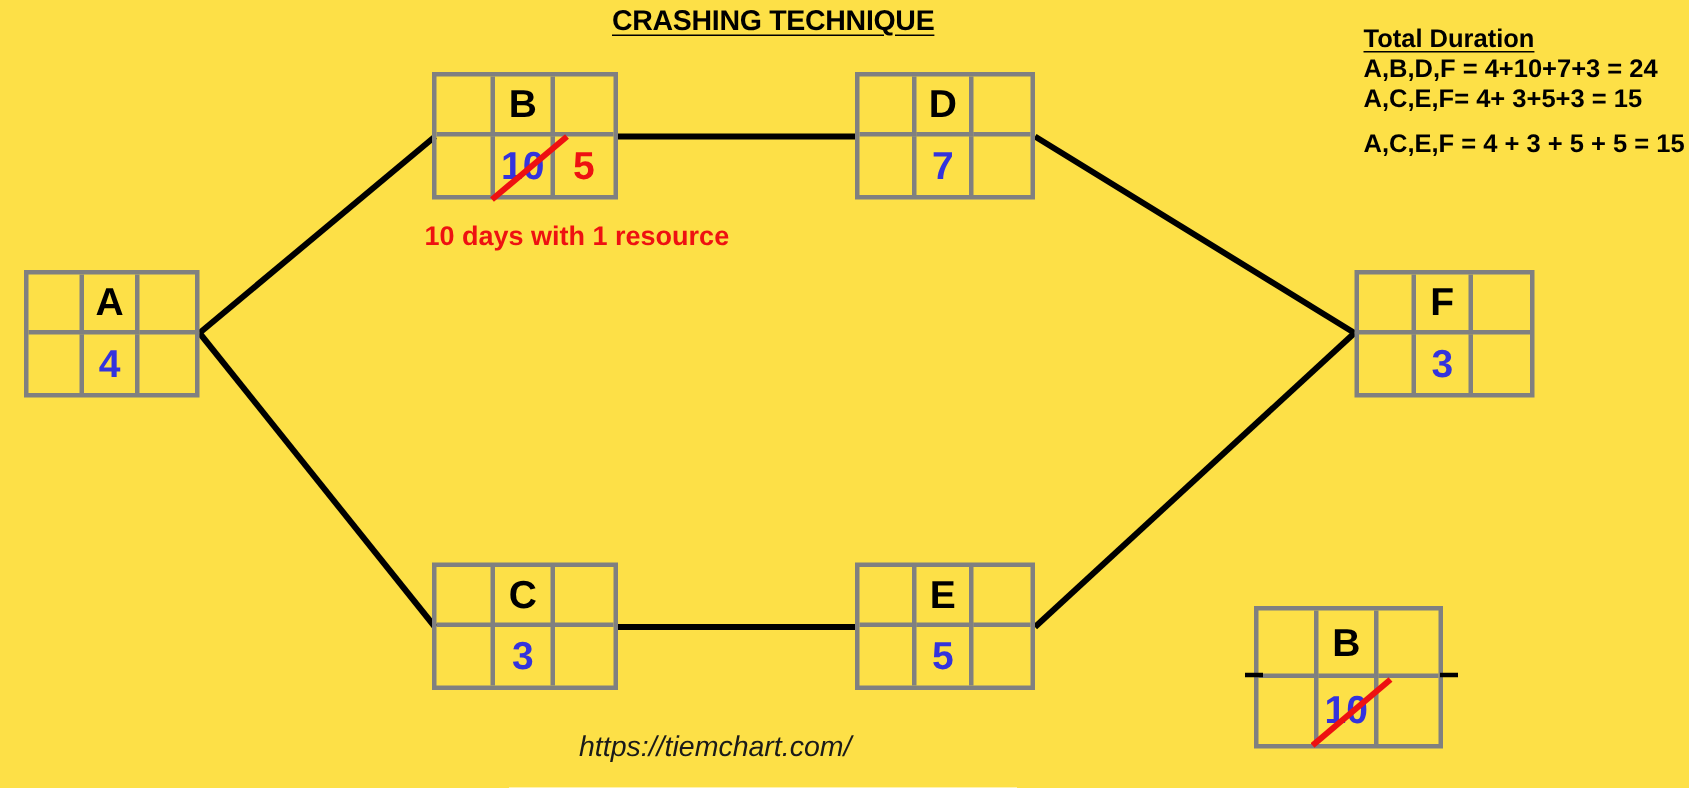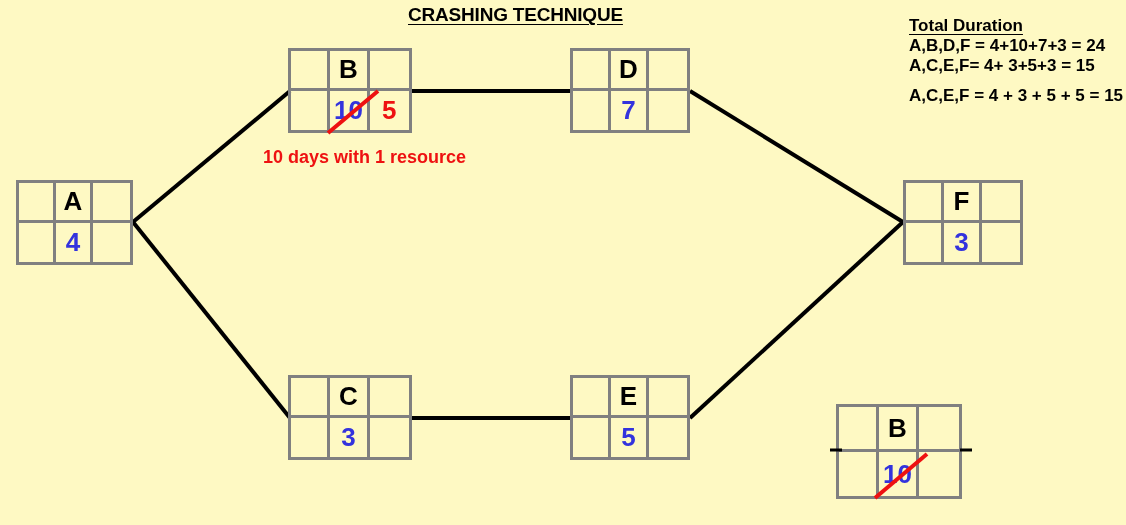--- a/index.html
+++ b/index.html
@@ -4,21 +4,21 @@
 <style>
   html, body {
     margin: 0;
     padding: 0;
     background: #ffffff;
   }
   #canvas {
     position: relative;
     width: 1126px;
     height: 525px;
-    background: #fef9c3;
+    background: #fde047;
     overflow: hidden;
     font-family: "Liberation Sans", sans-serif;
   }
   #edges {
     position: absolute;
     left: 0;
     top: 0;
     width: 1126px;
     height: 525px;
     pointer-events: none;
@@ -258,27 +258,28 @@
       </span>
     </div>
     <div class="cell c3 r2"></div>
   </div>
 
   <svg style="position:absolute; left:826px; top:446px; width:150px; height:8px;" viewBox="0 0 150 8">
     <line x1="4" y1="4" x2="16" y2="4" stroke="#000000" stroke-width="3"></line>
     <line x1="134" y1="4" x2="146" y2="4" stroke="#000000" stroke-width="3"></line>
   </svg>
 
-  <div class="note red" style="left:263px; top:147px;">10 days with 1 resource</div>
+  <div class="note red" style="left:283px; top:147px;">10 days with 1 resource</div>
 
 
   <div class="summary" style="left:893px; top:16px; width:233px;">
     <div>
       <span class="head">Total Duration</span>
     </div>
     <div class="line">A,B,D,F = 4+10+7+3 = 24</div>
     <div class="line">A,C,E,F=  4+  3+5+3 = 15</div>
     <div class="block-gap"></div>
     <div class="line">A,C,E,F = 4 + 3 + 5 + 5 = 15</div>
   </div>
 
+  <div class="footer-url" style="left:386px; top:488px;">https://tiemchart.com/</div>
 
 </div>
 
 </body></html>

